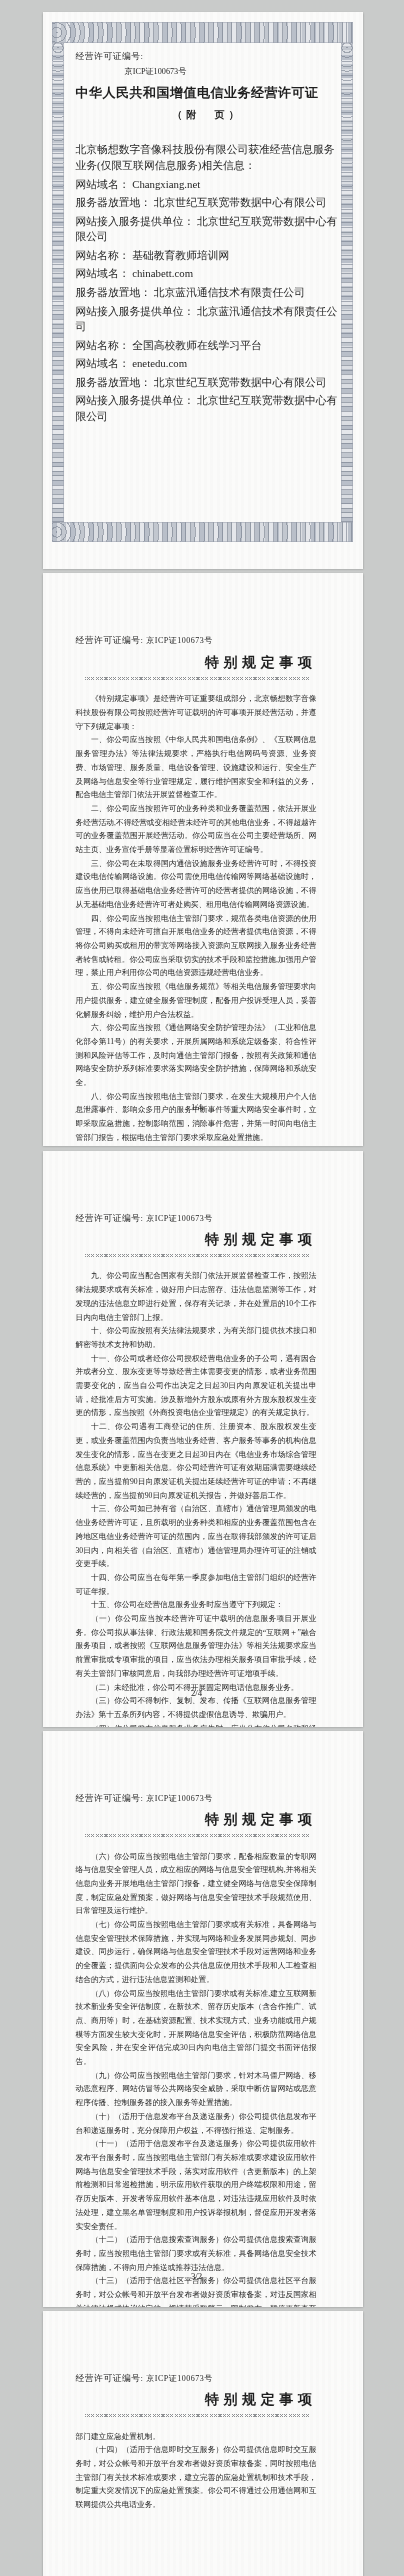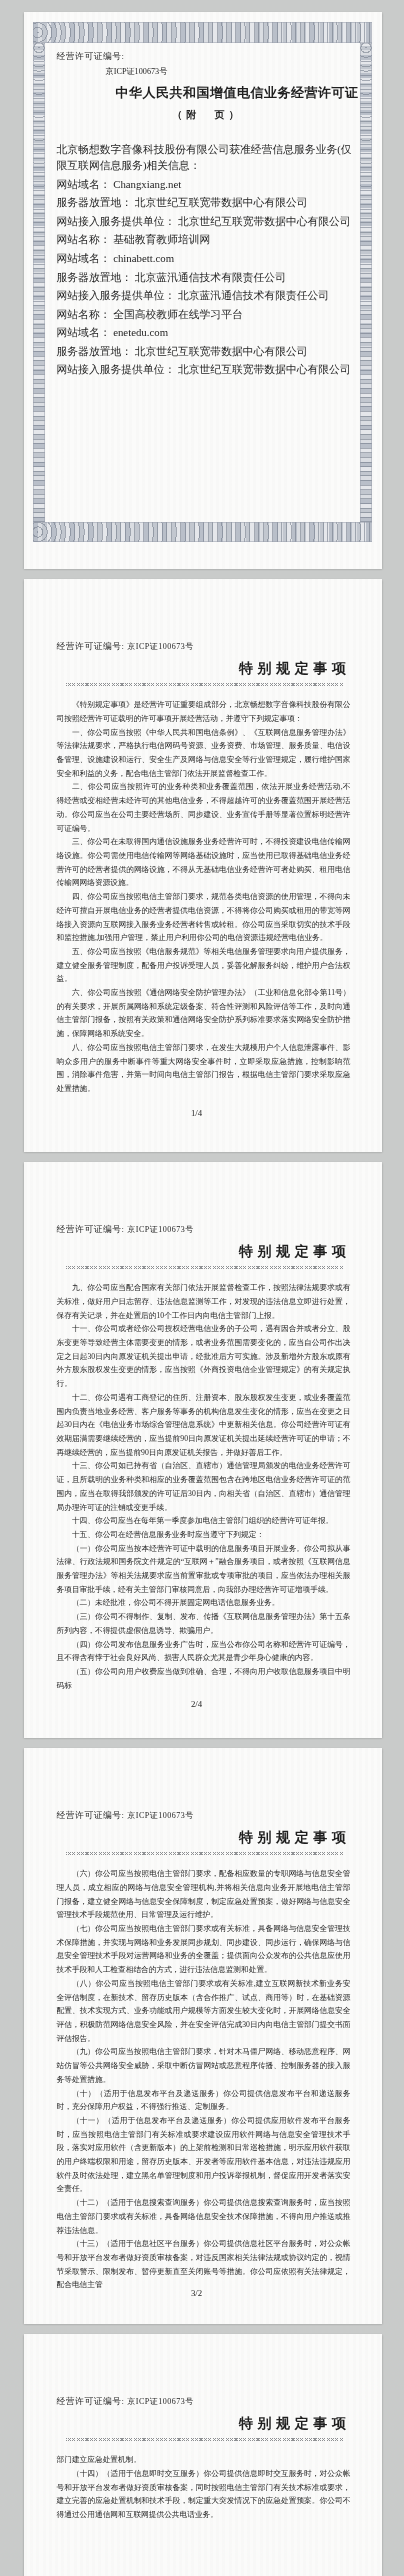--- a/index.html
+++ b/index.html
@@ -5,21 +5,21 @@
   html,body{margin:0;padding:0;}
   body{
     width:405px;
     background:#c9cbca;
     font-family:"Liberation Serif","DejaVu Serif",serif;
     color:#1f1f1f;
     -webkit-font-smoothing:antialiased;
   }
   .canvas{position:relative;width:405px;height:2873px;background:#c9cbca;overflow:hidden;}
   .page{
-    width:358px;margin:10px auto;background:#fbfbfa;position:relative;overflow:hidden;
+    width:320px;margin:4px auto;background:#fbfbfa;position:relative;overflow:hidden;
     box-shadow:0 0.5px 2.1px rgba(0,0,0,.28);
     background-image:repeating-linear-gradient(90deg,rgba(0,0,0,.012) 0 3.1px,rgba(255,255,255,.02) 3.1px 6.2px);
   }
   .page.first{margin-top:12.4px;}
   .page + .page{margin-top:4.1px;}
   .cert{height:557px;}
   .sp1{height:573px;}
   .sp2{height:576px;}
   .sp3{height:576px;}
   .sp4{height:562px;}
@@ -38,27 +38,27 @@
       repeating-linear-gradient(0deg,#b9bfc9 0 4.6px,#dadde2 4.6px 9.3px,#c2c7cf 9.3px 14px,#e5e7eb 14px 18.5px);
   }
   .band-top{top:0;left:0;right:0;height:20.6px;}
   .band-bottom{bottom:0;left:0;right:0;height:20.6px;}
   .band-left{top:20.6px;bottom:20.6px;left:0;width:12px;}
   .band-right{top:20.6px;bottom:20.6px;right:0;width:12px;}
 
   .cert-content{position:relative;padding:39px 23px 0 33px;}
   .lic-label{font-size:8.8px;letter-spacing:0.5px;}
   .lic-no{font-size:8.2px;margin:3.1px 0 0 49px;font-family:"Liberation Serif","DejaVu Sans Mono",serif;}
-  .cert-title{font-size:13px;font-weight:bold;text-align:right;margin:6.2px 0 0;letter-spacing:0.5px;}
+  .cert-title{font-size:13px;font-weight:bold;text-align:left;margin:6.2px 0 0;letter-spacing:0.5px;}
   .cert-sub{font-size:10px;font-weight:bold;text-align:center;margin:6.2px 0 0;letter-spacing:4.1px;}
   .cert-body{margin-top:20.6px;font-size:10.8px;}
   .cert-body p{margin:0 0 3.1px;line-height:15.5px;}
 
   
-  .spec-inner{padding:62px 31px 0 33px;}
+  .spec-inner{padding:62px 46px 0 33px;}
   .spec-lic{font-size:8.8px;letter-spacing:0.5px;}
   .spec-lic .num{font-size:8px;}
   .spec-title{font-size:14px;font-weight:bold;text-align:right;letter-spacing:4.6px;margin:6.2px 0 0;}
   .zigzag{
     height:3.1px;margin:5.2px 7.2px 0 9.3px;
     background:
       repeating-linear-gradient(135deg,#8f9194 0 0.8px,rgba(0,0,0,0) 0.8px 3.1px),
       repeating-linear-gradient(45deg,#8f9194 0 0.8px,rgba(0,0,0,0) 0.8px 3.1px);
   }
   .spec-body{margin-top:12.4px;font-size:7.7px;line-height:13.7px;text-align:justify;}
@@ -111,21 +111,21 @@
       <div class="spec-lic">
         <span>经营许可证编号:</span>
         <span class="num">京ICP证100673号</span>
       </div>
       <h2 class="spec-title">特别规定事项</h2>
       <div class="zigzag"></div>
       <div class="spec-body">
 
       <p>《特别规定事项》是经营许可证重要组成部分，北京畅想数字音像科技股份有限公司按照经营许可证载明的许可事项开展经营活动，并遵守下列规定事项：</p>
           <p>一、你公司应当按照《中华人民共和国电信条例》、《互联网信息服务管理办法》等法律法规要求，严格执行电信网码号资源、业务资费、市场管理、服务质量、电信设备管理、设施建设和运行、安全生产及网络与信息安全等行业管理规定，履行维护国家安全和利益的义务，配合电信主管部门依法开展监督检查工作。</p>
-          <p>二、你公司应当按照许可的业务种类和业务覆盖范围，依法开展业务经营活动,不得经营或变相经营未经许可的其他电信业务，不得超越许可的业务覆盖范围开展经营活动。你公司应当在公司主要经营场所、同步建设、业务宣传手册等显著位置标明经营许可证编号。</p>
+          <p>二、你公司应当按照许可的业务种类和业务覆盖范围，依法开展业务经营活动,不得经营或变相经营未经许可的其他电信业务，不得超越许可的业务覆盖范围开展经营活动。你公司应当在公司主要经营场所、网站主页、业务宣传手册等显著位置标明经营许可证编号。</p>
           <p>三、你公司在未取得国内通信设施服务业务经营许可时，不得投资建设电信传输网络设施。你公司需使用电信传输网等网络基础设施时，应当使用已取得基础电信业务经营许可的经营者提供的网络设施，不得从无基础电信业务经营许可者处购买、租用电信传输网网络资源设施。</p>
           <p>四、你公司应当按照电信主管部门要求，规范各类电信资源的使用管理，不得向未经许可擅自开展电信业务的经营者提供电信资源，不得将你公司购买或租用的带宽等网络接入资源向互联网接入服务业务经营者转售或转租。你公司应当采取切实的技术手段和监控措施,加强用户管理，禁止用户利用你公司的电信资源违规经营电信业务。</p>
           <p>五、你公司应当按照《电信服务规范》等相关电信服务管理要求向用户提供服务，建立健全服务管理制度，配备用户投诉受理人员，妥善化解服务纠纷，维护用户合法权益。</p>
           <p>六、你公司应当按照《通信网络安全防护管理办法》（工业和信息化部令第11号）的有关要求，开展所属网络和系统定级备案、符合性评测和风险评估等工作，及时向通信主管部门报备，按照有关政策和通信网络安全防护系列标准要求落实网络安全防护措施，保障网络和系统安全。</p>
           <p>八、你公司应当按照电信主管部门要求，在发生大规模用户个人信息泄露事件、影响众多用户的服务中断事件等重大网络安全事件时，立即采取应急措施，控制影响范围，消除事件危害，并第一时间向电信主管部门报告，根据电信主管部门要求采取应急处置措施。</p>
         </div>
     </div>
     <div class="page-no">1/4</div>
   </section>
 
@@ -133,20 +133,21 @@
     <div class="spec-inner">
       <div class="spec-lic">
         <span>经营许可证编号:</span>
         <span class="num">京ICP证100673号</span>
       </div>
       <h2 class="spec-title">特别规定事项</h2>
       <div class="zigzag"></div>
       <div class="spec-body">
 
       <p>九、你公司应当配合国家有关部门依法开展监督检查工作，按照法律法规要求或有关标准，做好用户日志留存、违法信息监测等工作，对发现的违法信息立即进行处置，保存有关记录，并在处置后的10个工作日内向电信主管部门上报。</p>
+          <p>十、你公司应按照有关法律法规要求，为有关部门提供技术接口和解密等技术支持和协助。</p>
           <p>十一、你公司或者经你公司授权经营电信业务的子公司，遇有因合并或者分立、股东变更等导致经营主体需要变更的情形，或者业务范围需要变化的，应当自公司作出决定之日起30日内向原发证机关提出申请，经批准后方可实施。涉及新增外方股东或原有外方股东股权发生变更的情形，应当按照《外商投资电信企业管理规定》的有关规定执行。</p>
           <p>十二、你公司遇有工商登记的住所、注册资本、股东股权发生变更，或业务覆盖范围内负责当地业务经营、客户服务等事务的机构信息发生变化的情形，应当在变更之日起30日内在《电信业务市场综合管理信息系统》中更新相关信息。你公司经营许可证有效期届满需要继续经营的，应当提前90日向原发证机关提出延续经营许可证的申请；不再继续经营的，应当提前90日向原发证机关报告，并做好善后工作。</p>
           <p>十三、你公司如已持有省（自治区、直辖市）通信管理局颁发的电信业务经营许可证，且所载明的业务种类和相应的业务覆盖范围包含在跨地区电信业务经营许可证的范围内，应当在取得我部颁发的许可证后30日内，向相关省（自治区、直辖市）通信管理局办理许可证的注销或变更手续。</p>
           <p>十四、你公司应当在每年第一季度参加电信主管部门组织的经营许可证年报。</p>
           <p>十五、你公司在经营信息服务业务时应当遵守下列规定：</p>
           <p>（一）你公司应当按本经营许可证中载明的信息服务项目开展业务。你公司拟从事法律、行政法规和国务院文件规定的“互联网＋”融合服务项目，或者按照《互联网信息服务管理办法》等相关法规要求应当前置审批或专项审批的项目，应当依法办理相关服务项目审批手续，经有关主管部门审核同意后，向我部办理经营许可证增项手续。</p>
           <p>（二）未经批准，你公司不得开展固定网电话信息服务业务。</p>
           <p>（三）你公司不得制作、复制、发布、传播《互联网信息服务管理办法》第十五条所列内容，不得提供虚假信息诱导、欺骗用户。</p>
           <p>（四）你公司发布信息服务业务广告时，应当公布你公司名称和经营许可证编号，且不得含有悖于社会良好风尚、损害人民群众尤其是青少年身心健康的内容。</p>
           <p>（五）你公司向用户收费应当做到准确、合理，不得向用户收取信息服务项目中明码标</p>

